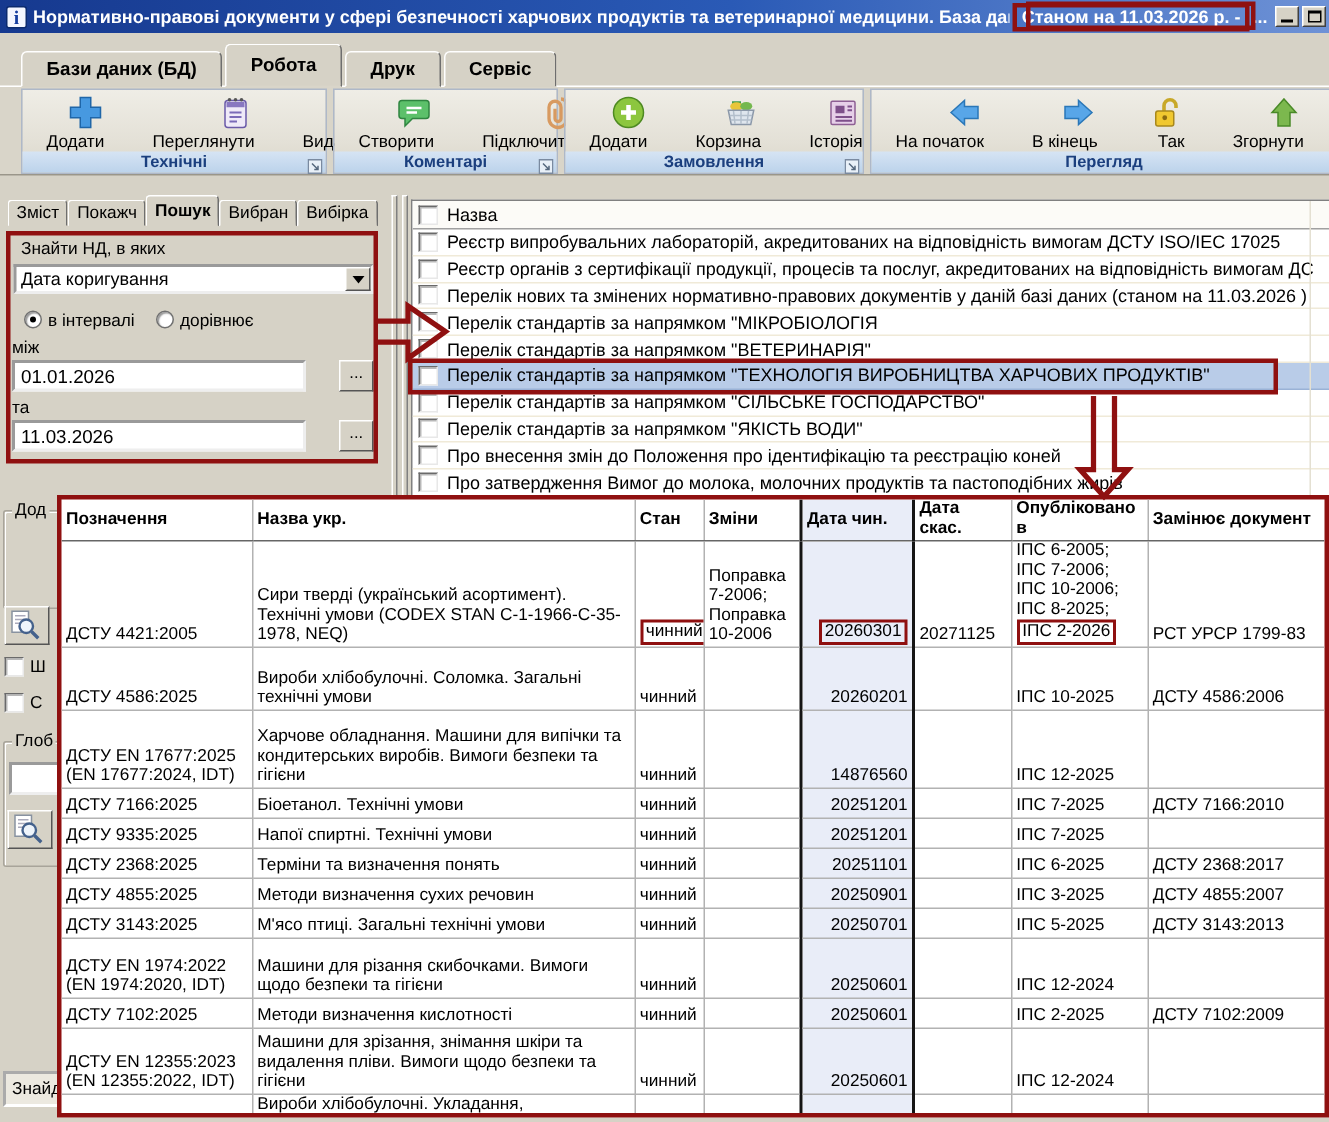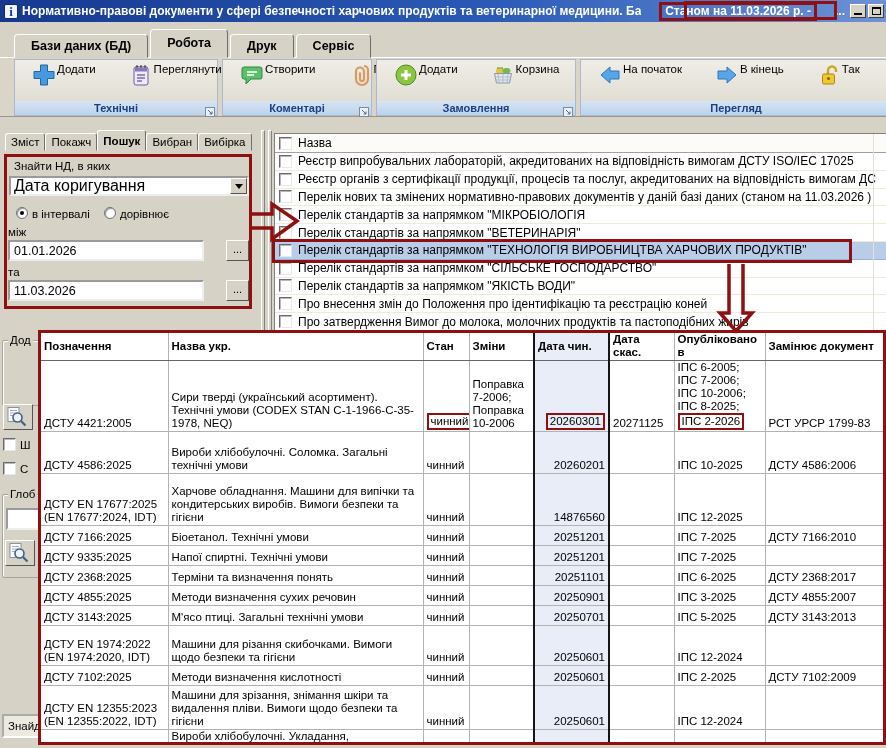--- a/index.html
+++ b/index.html
@@ -10,55 +10,55 @@
   }
   
   .titlebar{position:absolute;left:0;top:0;width:886px;height:22px;
     background:linear-gradient(90deg,#16398f 0%,#2a5ab6 55%,#6e92d6 100%);
     display:flex;align-items:center;padding:0 2px 0 4px;color:#fff;
     font-size:12px;font-weight:bold;white-space:nowrap;}
   .appicon{width:14px;height:15px;background:#f4f6ff;border:1px solid #0c2a6e;border-radius:2px;
     color:#153c9e;font-family:"Liberation Serif",serif;font-size:13px;font-weight:bold;
     line-height:13px;text-align:center;margin-right:4px;flex:0 0 auto;}
   .title-text{overflow:hidden;flex:0 1 auto;}
-  .title-status{margin:0 18px;padding:0 3px;border:3px solid #8f1010;line-height:13px;flex:0 0 auto;}
+  .title-status{margin:0 2px;padding:0 3px;border:3px solid #8f1010;line-height:13px;flex:0 0 auto;}
   .title-ellipsis{flex:0 0 auto;margin-right:3px;}
   .winbtn{width:16px;height:14px;background:#d6d2c6;border:1px solid;
     border-color:#fff #404040 #404040 #fff;margin-left:2px;position:relative;flex:0 0 auto;}
   .winbtn .min{position:absolute;left:3px;bottom:2px;width:8px;height:2px;background:#000;}
   .winbtn .max{position:absolute;left:3px;top:2px;width:9px;height:8px;border:1px solid #000;border-top-width:2px;}
   
   .tabstrip{position:absolute;left:14px;top:28px;height:30px;display:flex;align-items:flex-end;z-index:3;}
   .tab{height:24px;padding:0 16px;background:#d6d2c6;border:1px solid;
     border-color:#fff #6e6e6e #d6d2c6 #fff;border-radius:4px 4px 0 0;
     font-size:12.5px;font-weight:bold;line-height:22px;margin-right:2px;text-align:right;}
   .tab.active{height:29px;line-height:27px;border-bottom:1px solid #d9d5c9;}
   
   .ribbon{position:absolute;left:0;top:57px;width:886px;height:60px;background:#d9d5c9;
     border-top:1px solid #fff;border-bottom:1px solid #9a968a;display:flex;padding:1px 0 0 14px;}
   .rgroup{position:relative;height:57px;margin-right:4px;border:1px solid #aeb8c8;
     background:linear-gradient(#efede6,#e3e0d6 65%,#d9d5c9);flex:0 0 auto;}
   .rbtns{display:flex;justify-content:space-around;align-items:flex-start;height:43px;padding-top:2px;}
-  .rbtn{display:flex;flex-direction:row;align-items:flex-start;padding:0 16px;cursor:default;}
+  .rbtn{display:flex;flex-direction:column;align-items:flex-end;padding:0 16px;cursor:default;}
   .rbtn svg{display:block;}
   .rlabel{font-size:11.5px;line-height:13px;margin-top:1px;white-space:nowrap;}
   .rcaption{position:absolute;left:0;right:0;bottom:0;height:14px;
     background:linear-gradient(#d6e4f4,#bcd3eb);color:#1b3f7e;font-size:11px;font-weight:bold;
     text-align:center;line-height:14px;}
   .launcher{position:absolute;right:2px;bottom:2px;width:10px;height:10px;}
   
   .ltabs{position:absolute;left:5px;top:130px;display:flex;align-items:flex-end;height:21px;z-index:2;}
   .ltab{height:18px;padding:0 5px;background:#d6d2c6;border:1px solid;
     border-color:#fff #6e6e6e #d6d2c6 #fff;border-radius:3px 3px 0 0;
     font-size:11.5px;line-height:17px;white-space:nowrap;}
   .ltab.active{height:21px;line-height:20px;font-weight:bold;}
   .flabel{position:absolute;font-size:11.5px;line-height:13px;}
   .combo{position:absolute;left:9px;top:176px;width:240px;height:20px;background:#fff;
     border:2px inset #eee;display:flex;align-items:center;}
-  .combo .cval{flex:1;font-size:16px;padding-left:3px;white-space:nowrap;overflow:hidden;}
+  .combo .cval{flex:1;font-size:12px;padding-left:3px;white-space:nowrap;overflow:hidden;}
   .dropbtn{width:17px;height:16px;background:#d6d2c6;border:1px solid;
     border-color:#fff #555 #555 #fff;display:flex;align-items:center;justify-content:center;flex:0 0 auto;}
   .dropbtn .tri{width:0;height:0;border-left:4px solid transparent;border-right:4px solid transparent;border-top:5px solid #000;}
   .radio{position:absolute;width:12px;height:12px;border-radius:50%;background:#fff;
     border:1px solid #707070;box-shadow:inset 1px 1px 1px #999;}
   .radio.on::after{content:"";position:absolute;left:3px;top:3px;width:4px;height:4px;border-radius:50%;background:#000;}
   .dateinput{position:absolute;height:21px;width:196px;background:#fff;border:2px inset #eee;
     font-family:"Liberation Sans",sans-serif;font-size:12.5px;padding:0 0 0 4px;}
   .dotsbtn{position:absolute;width:23px;height:21px;background:#d6d2c6;border:1px solid;
     border-color:#fff #555 #555 #fff;font-size:11px;line-height:17px;text-align:center;}

